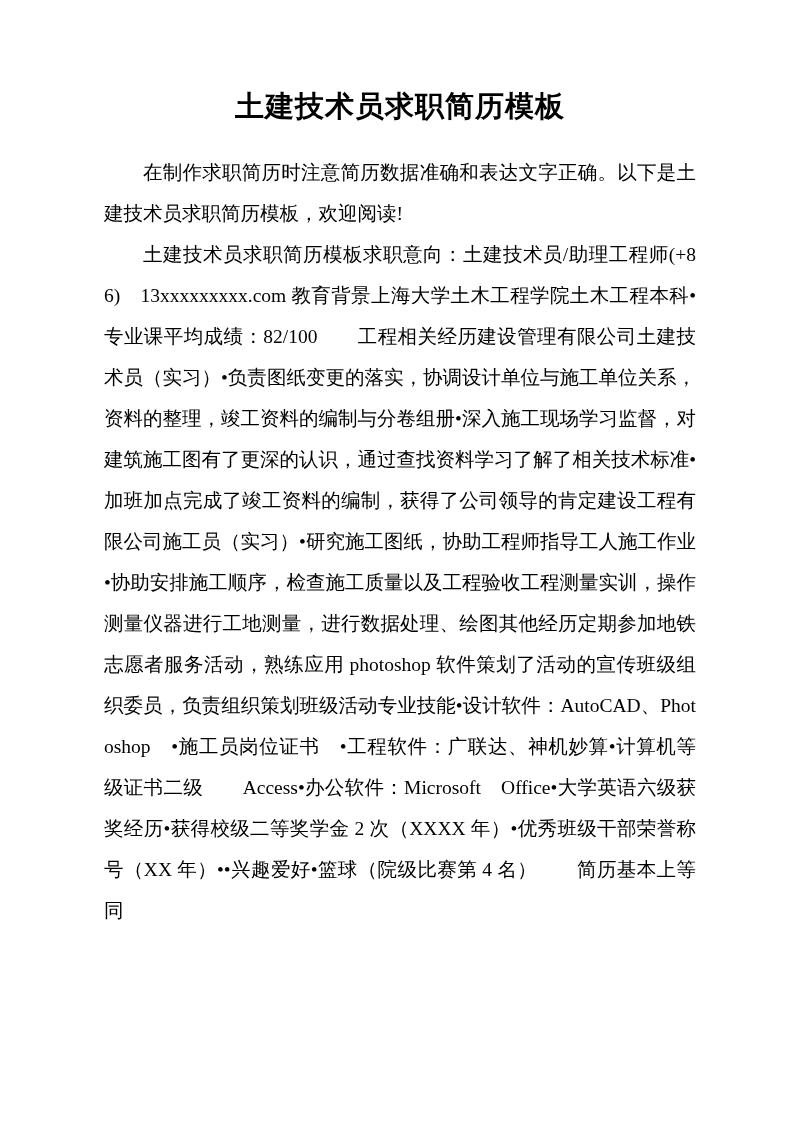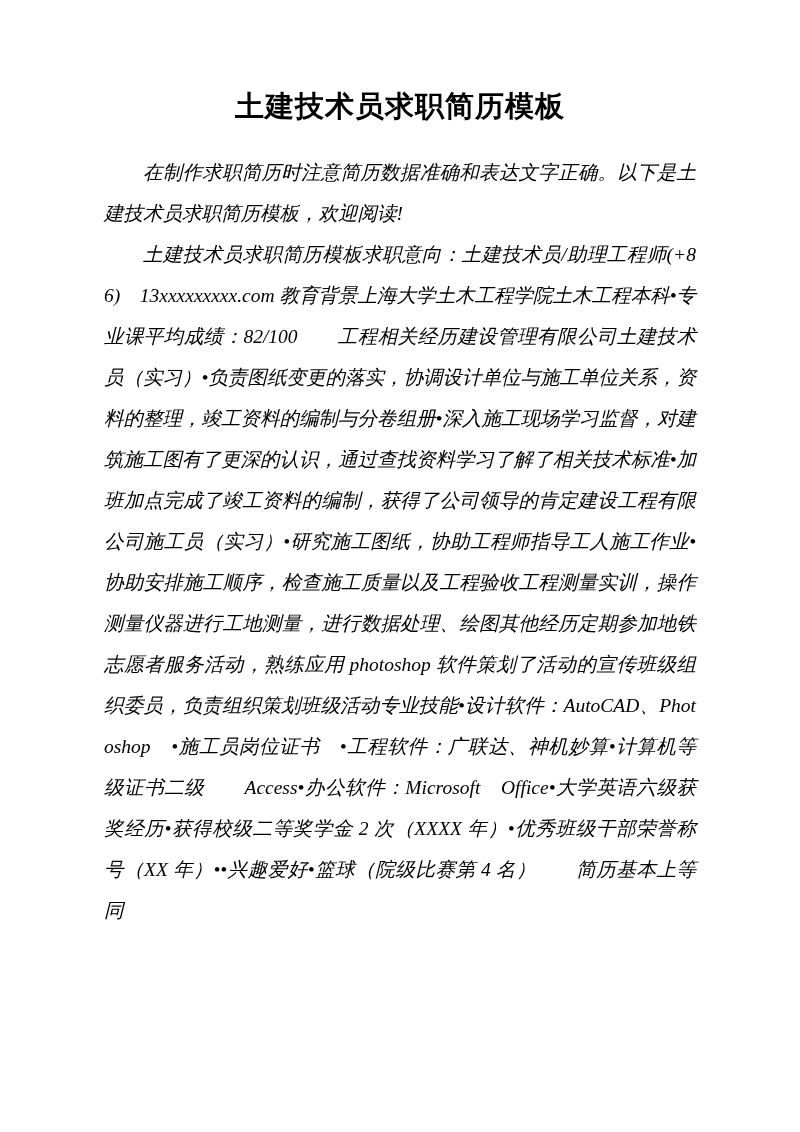--- a/index.html
+++ b/index.html
@@ -31,21 +31,20 @@
     letter-spacing: 1px;
     margin: 0 0 26px 0;
     line-height: 1.3;
   }
   .doc-body {
     font-size: 19.5px;
     line-height: 41px;
     text-align: justify;
     text-justify: inter-ideograph;
     word-break: break-all;
-    font-style: italic;
   }
   .para {
     margin: 0;
     text-indent: 2em;
     line-height: 41px;
   }
   .para + .para {
     margin-top: 0;
   }
 </style>

